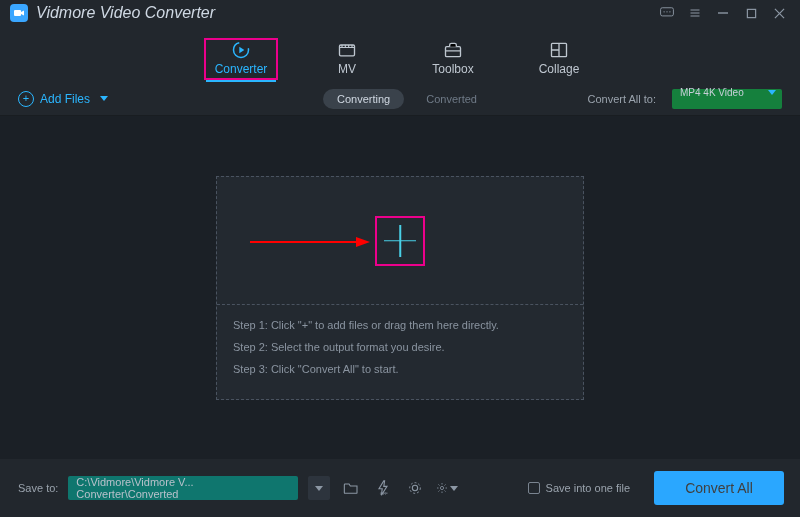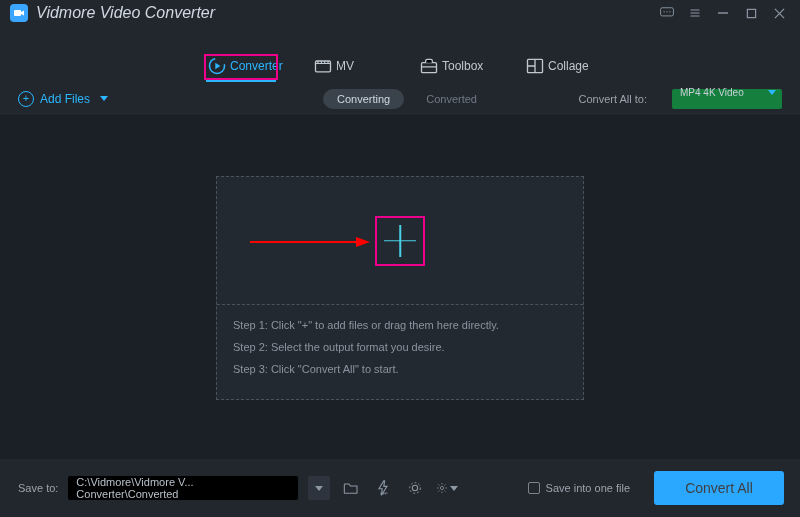--- a/index.html
+++ b/index.html
@@ -41,21 +41,21 @@
   .topnav {
     height: 56px;
     display: flex;
     justify-content: center;
     align-items: flex-end;
     gap: 36px;
     background: #22272d;
   }
   .nav-item {
     width: 70px;
-    display: flex; align-items: center;
+    display: flex; flex-direction: column; align-items: center;
     gap: 2px;
     font-size: 12px;
     color: #bfc7d0;
     padding-bottom: 4px;
     border-bottom: 2px solid transparent;
     position: relative;
   }
   .nav-item .nav-icon { width: 22px; height: 20px; display:flex; align-items:center; justify-content:center; color:#bfc7d0; }
   .nav-item.active { color: #2bb6ff; border-bottom-color: #2bb6ff; }
   .nav-item.active .nav-icon { color: #2bb6ff; }
@@ -82,21 +82,21 @@
   .centered-tabs {
     position: absolute; left: 50%; transform: translateX(-50%);
     display: flex; gap: 22px; align-items: center;
   }
   .pill {
     background: #3a424b; color: #d0d8e2; font-size: 11px;
     padding: 4px 14px; border-radius: 11px;
   }
   .center-tab { font-size: 11px; color: #6f7a87; }
   .convert-all-to {
-    margin-left: auto; display:flex; align-items:center; gap:25px; font-size:11px; color:#9aa3ad;
+    margin-left: auto; display:flex; align-items:center; gap:16px; font-size:11px; color:#9aa3ad;
   }
   .combo {
     width: 110px; height: 20px; background:#15803d; display:flex; align-items:center; justify-content:space-between;
     padding: 0 6px 12px 8px; color:#c7cfd8; font-size:10px; border-radius:2px;
   }
   .chevblue { width:0;height:0;border-left:4px solid transparent;border-right:4px solid transparent;border-top:5px solid #2bb6ff;}
 
   
   .main {
     position: absolute; top: 116px; bottom: 58px; left: 0; right: 0;
@@ -141,21 +141,21 @@
   }
 
   
   .footer {
     position:absolute; left:0; right:0; bottom:0; height:58px;
     background:#22272d; display:flex; align-items:center; padding:0 16px 0 18px;
     gap: 10px;
   }
   .save-label { font-size:11px; color:#9aa3ad; }
   .path-box {
-    width: 230px; height:24px; background:#000000; color:#b8c1cb; font-size:11px;
+    width: 230px; height:24px; background:#0f766e; color:#b8c1cb; font-size:11px;
     display:flex; align-items:center; padding:4px 8px; border-radius:2px;
   }
   .path-drop { width:22px; height:24px; background:#2d343d; display:flex; align-items:center; justify-content:center; border-radius:2px; }
   .chevgrey { width:0;height:0;border-left:4px solid transparent;border-right:4px solid transparent;border-top:5px solid #8c97a4;}
   .footer-icon { width:22px; height:22px; display:flex; align-items:center; justify-content:center; color:#8c97a4; }
   .merge { margin-left:auto; display:flex; align-items:center; gap:6px; font-size:11px; color:#9aa3ad; }
   .checkbox { width:12px; height:12px; border:1px solid #7a8490; border-radius:2px; }
   .convert-btn {
     margin-left: 14px; width:130px; height:34px; background:#2aa7ff; color:#404040;
     display:flex; align-items:center; justify-content:center; font-size:14px; border-radius:3px;

